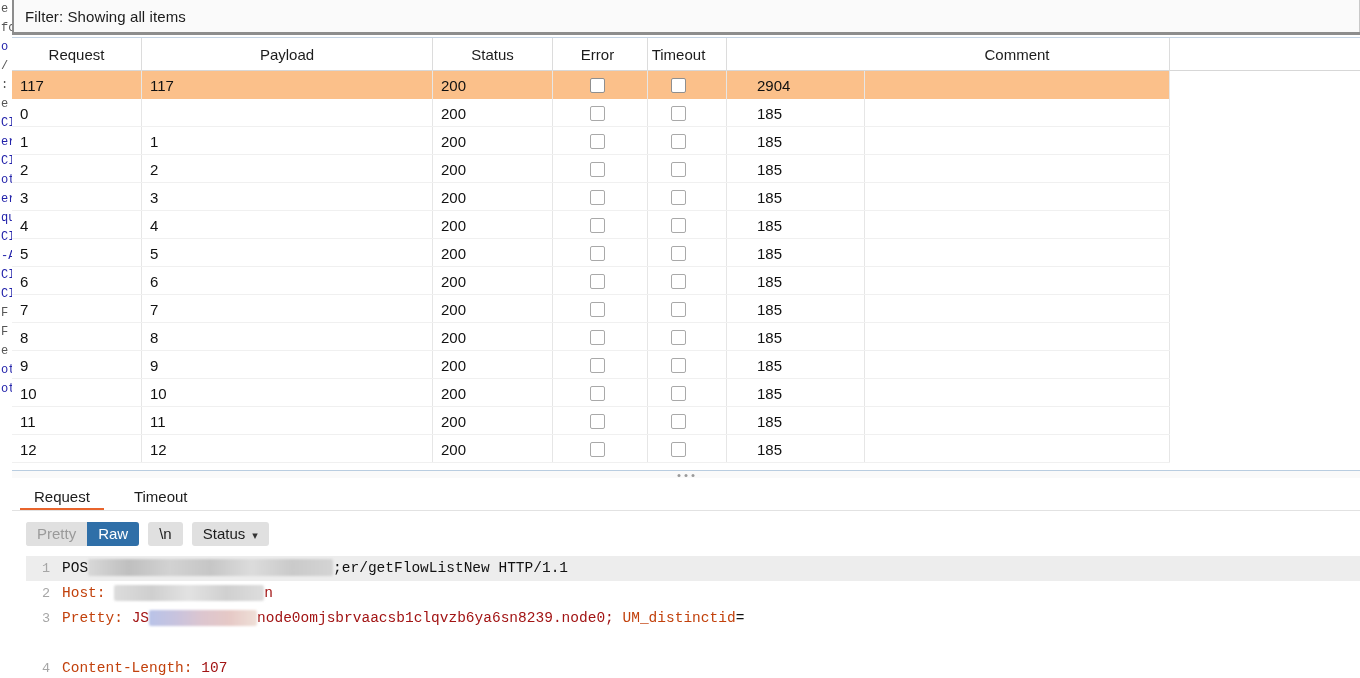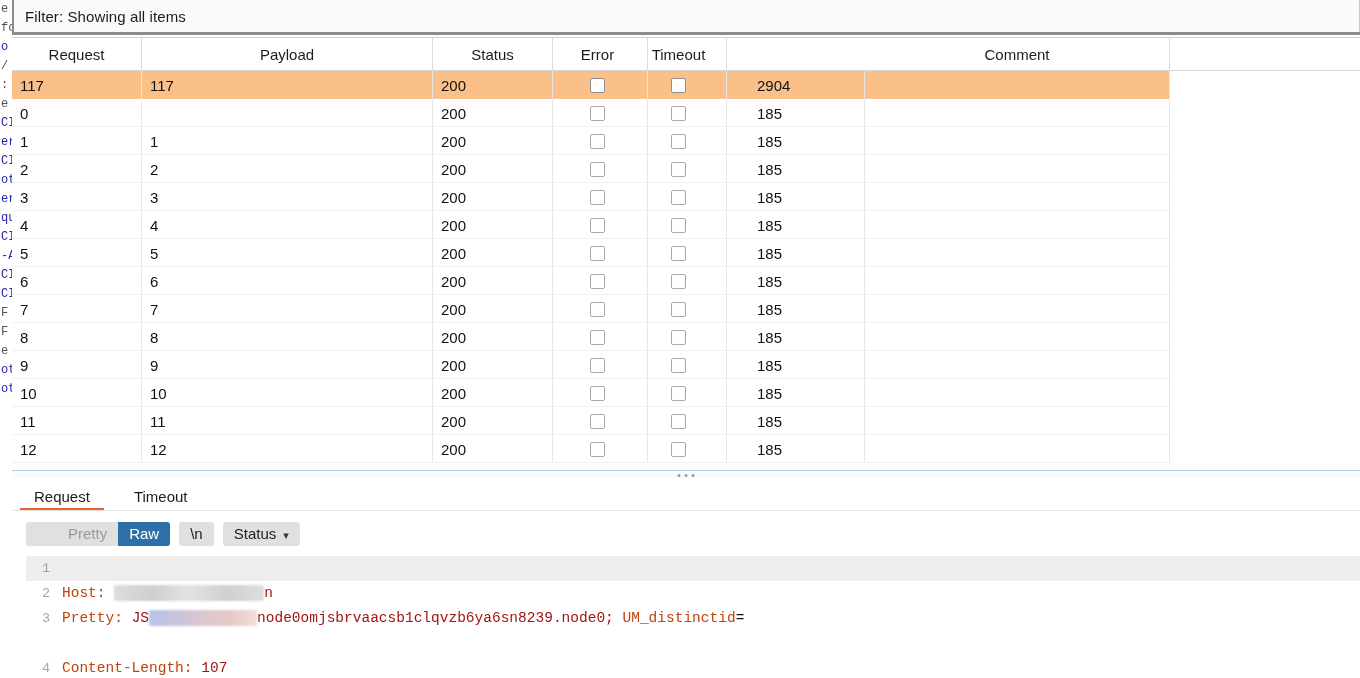--- a/index.html
+++ b/index.html
@@ -137,21 +137,20 @@
   }
 
   
   .toolbar{
     position:absolute; left:14px; top:521px; height:26px;
     display:flex; align-items:center; gap:9px;
   }
   .seg{
     display:flex; border-radius:3px; overflow:hidden;
     background:#e0e0e0;
-    padding-left:31px;
   }
   .seg .btn{
     font-size:15px; padding:2px 11px; line-height:20px;
     color:#9a9a9a; background:#e0e0e0;
   }
   .seg .btn.on{ background:#2f6fa8; color:#ffffff; }
   .pill{
     font-size:15px; padding:2px 11px; line-height:20px;
     background:#e0e0e0; border-radius:3px; color:#1c1c1c;
   }
@@ -498,20 +497,21 @@
     <div class="pill">\n</div>
     <div class="pill act">
       <span>Status</span>
       <span class="cv">▾</span>
     </div>
   </div>
 
   <div class="editor" id="editor">
       <div class="eline l1">
         <div class="gut">1</div>
+        <div class="etext"><span class="p">POS</span><span class="blur b1"></span><span class="p">;er/getFlowListNew HTTP/1.1</span></div>
       </div>
       <div class="eline">
         <div class="gut">2</div>
         <div class="etext"><span class="k">Host:</span><span class="p"> </span><span class="blur b2"></span><span class="v">n</span></div>
       </div>
       <div class="eline">
         <div class="gut">3</div>
         <div class="etext"><span class="k">Pretty:</span><span class="p"> </span><span class="v">JS</span><span class="blur b3"></span><span class="v">node0omjsbrvaacsb1clqvzb6ya6sn8239.node0;</span><span class="p"> </span><span class="k">UM_distinctid</span><span class="p">=</span></div>
       </div>
       <div class="eline">

